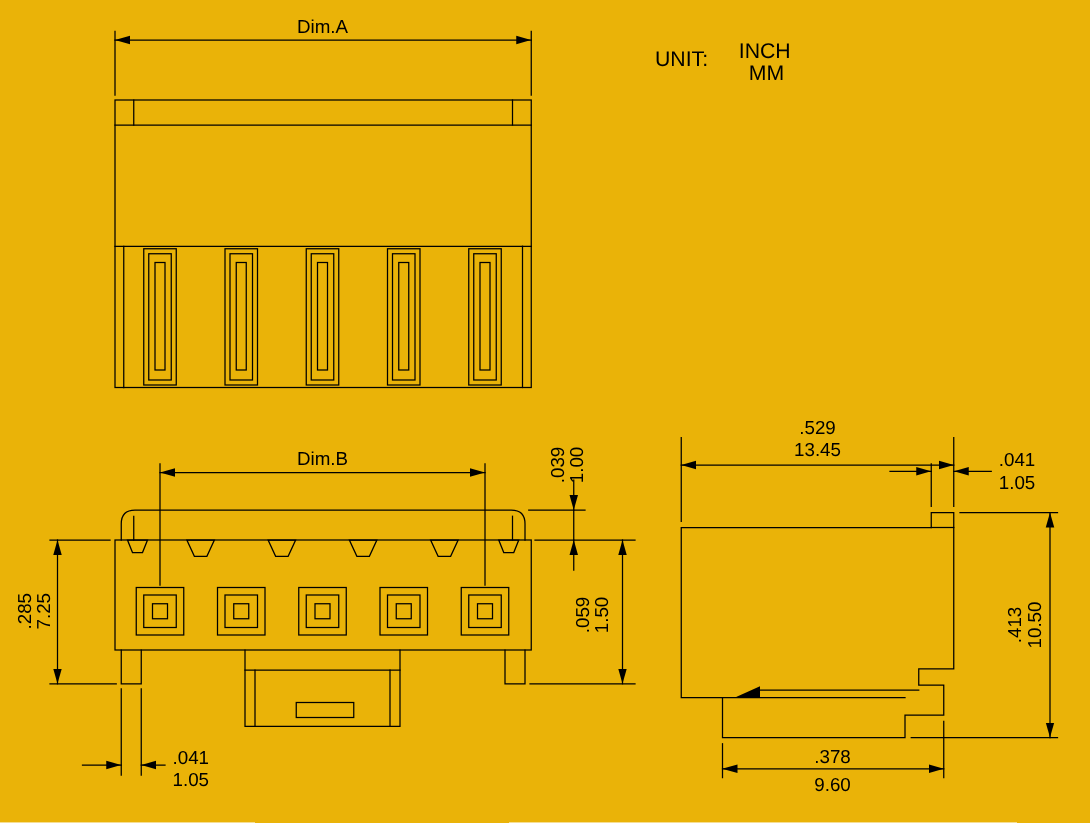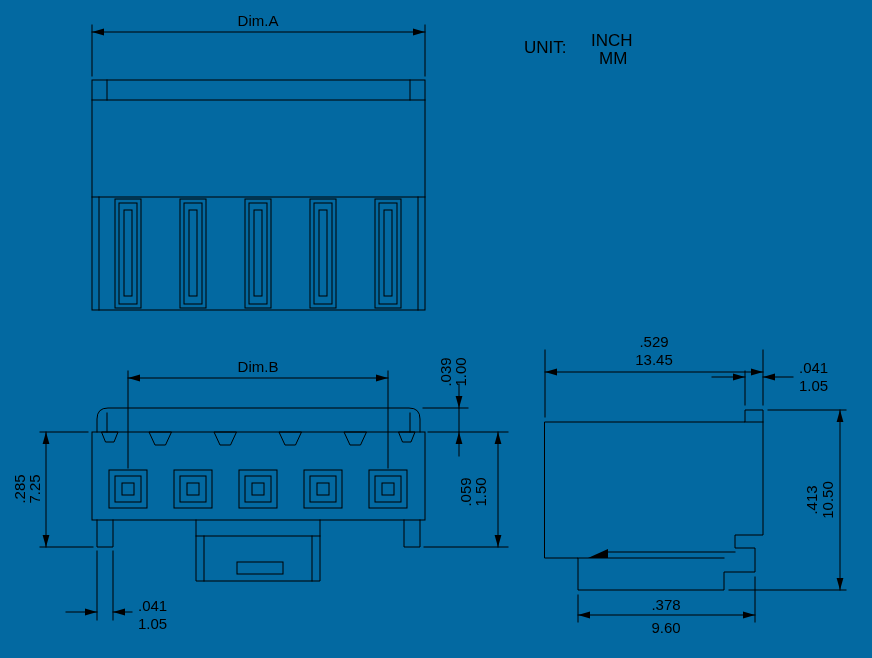--- a/index.html
+++ b/index.html
@@ -1,16 +1,16 @@
 <!DOCTYPE html>
 <html><head>
 <meta charset="utf-8">
 <style>
   html,body{margin:0;padding:0;background:#ffffff;}
-  #page{width:872px;height:658px;background:#0369a1;overflow:hidden;}
+  #page{width:872px;height:658px;background:#eab308;overflow:hidden;}
   svg{display:block;}
   .s{stroke:#000000;stroke-width:1;fill:none;stroke-linecap:square;}
   .f{fill:#000000;stroke:none;}
   text{font-family:"Liberation Sans","DejaVu Sans",sans-serif;fill:#000000;}
   .dt{font-size:15px;}
   .ut{font-size:17px;}
 </style>
 </head>
 <body>
 

